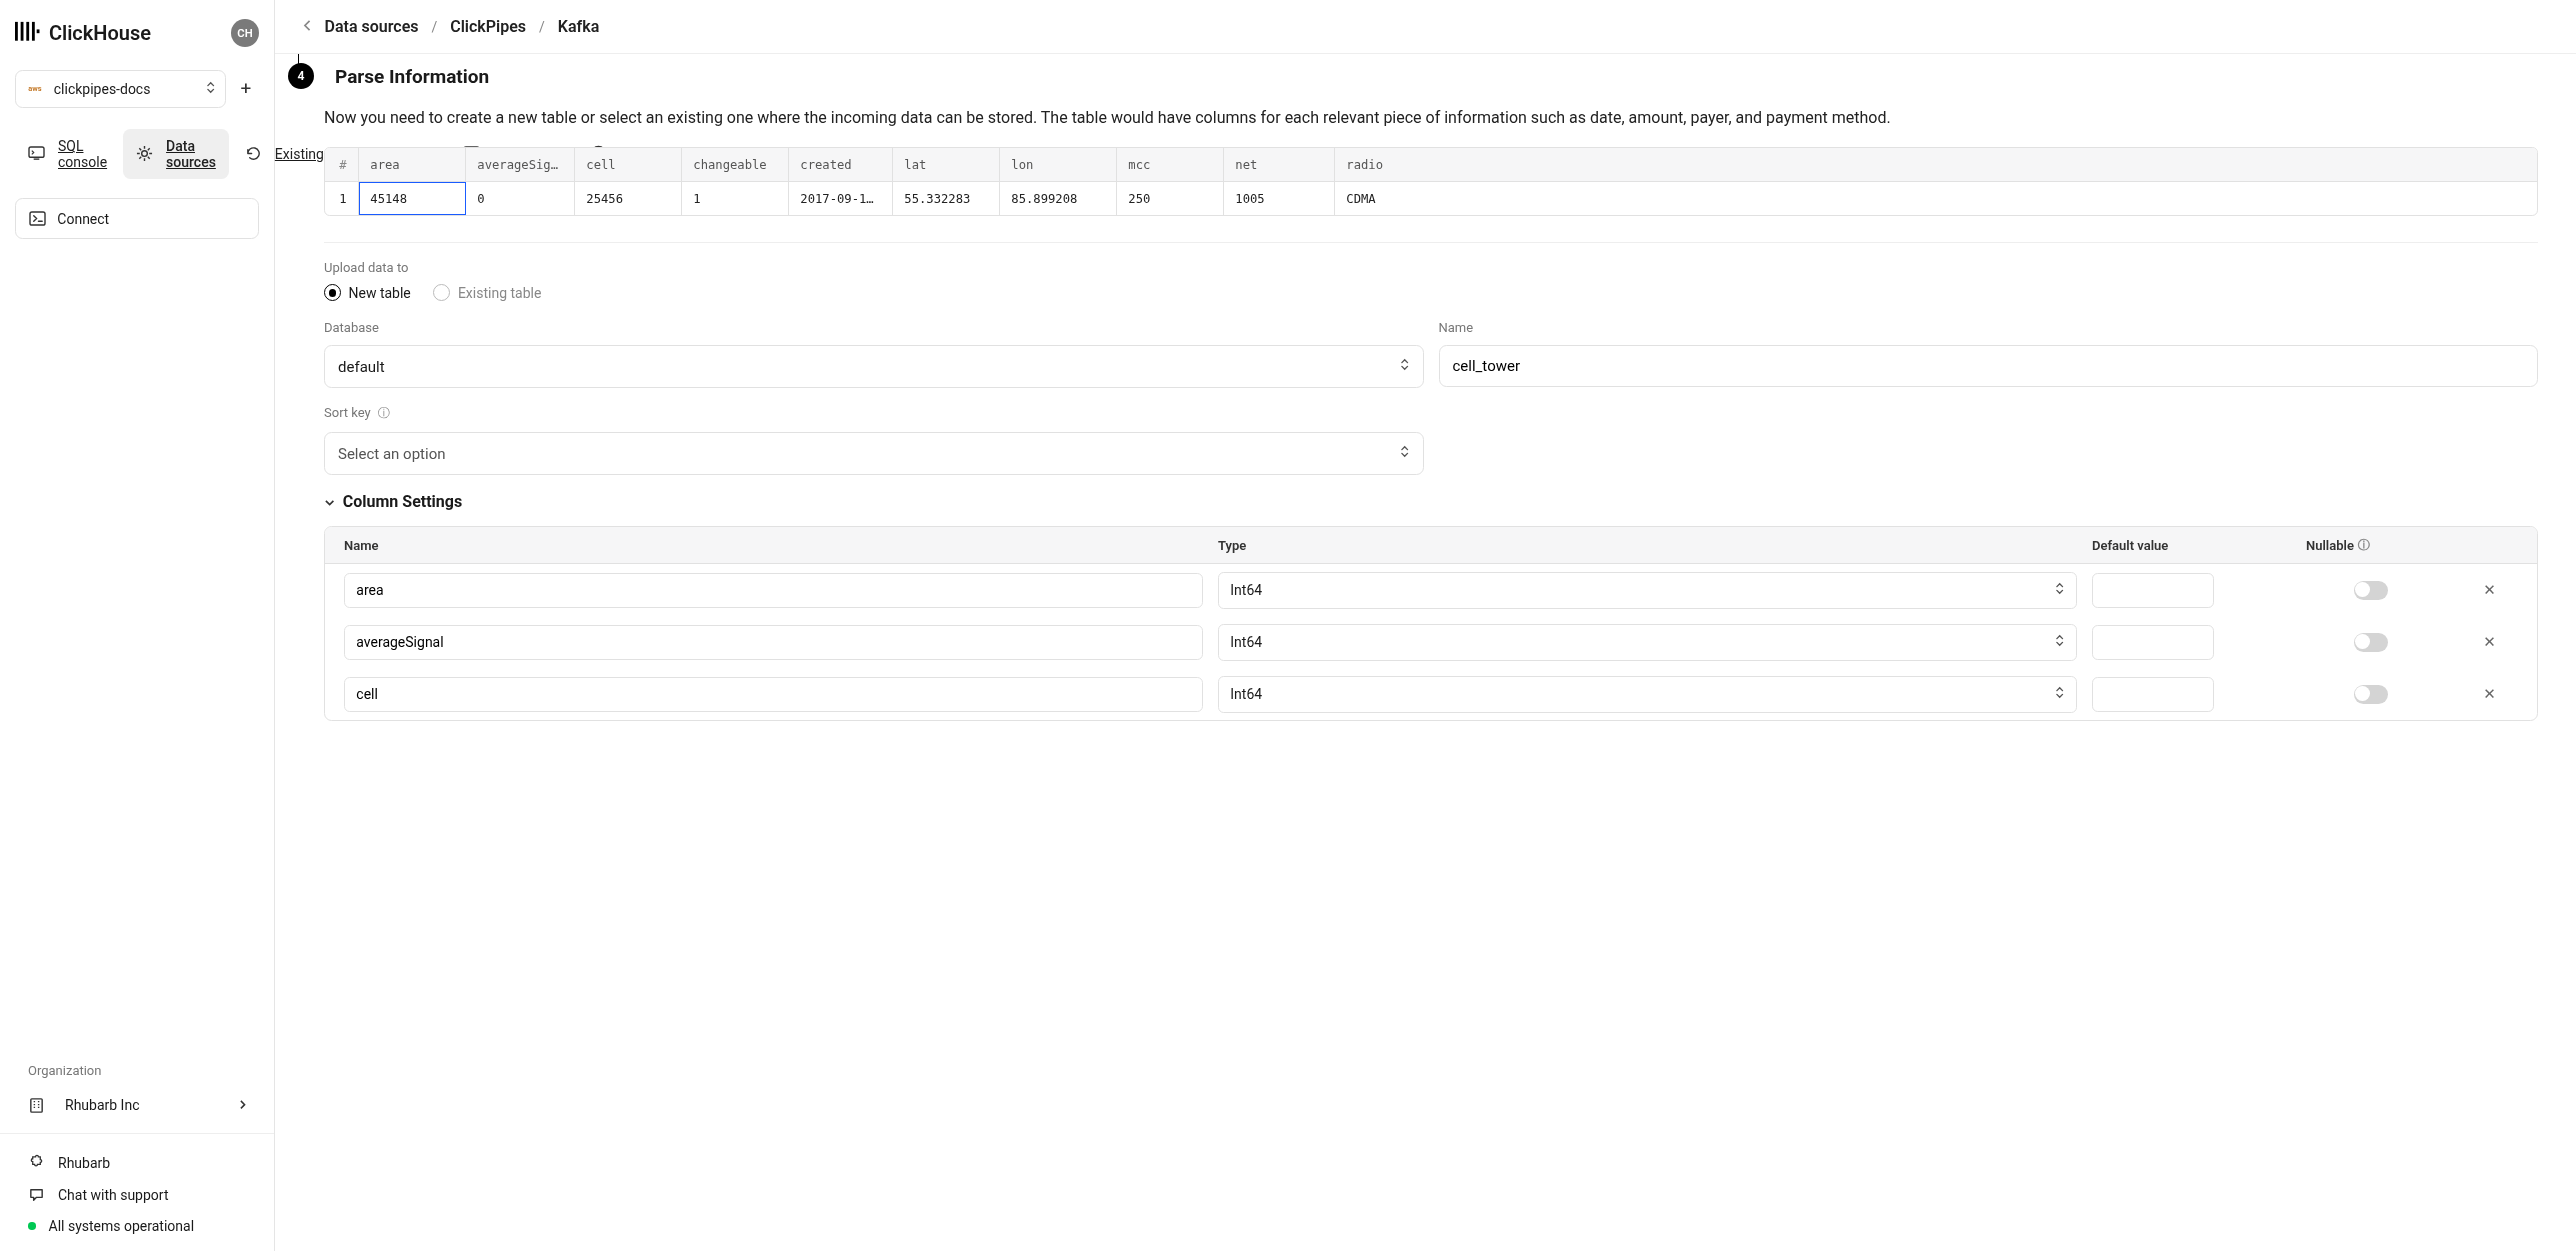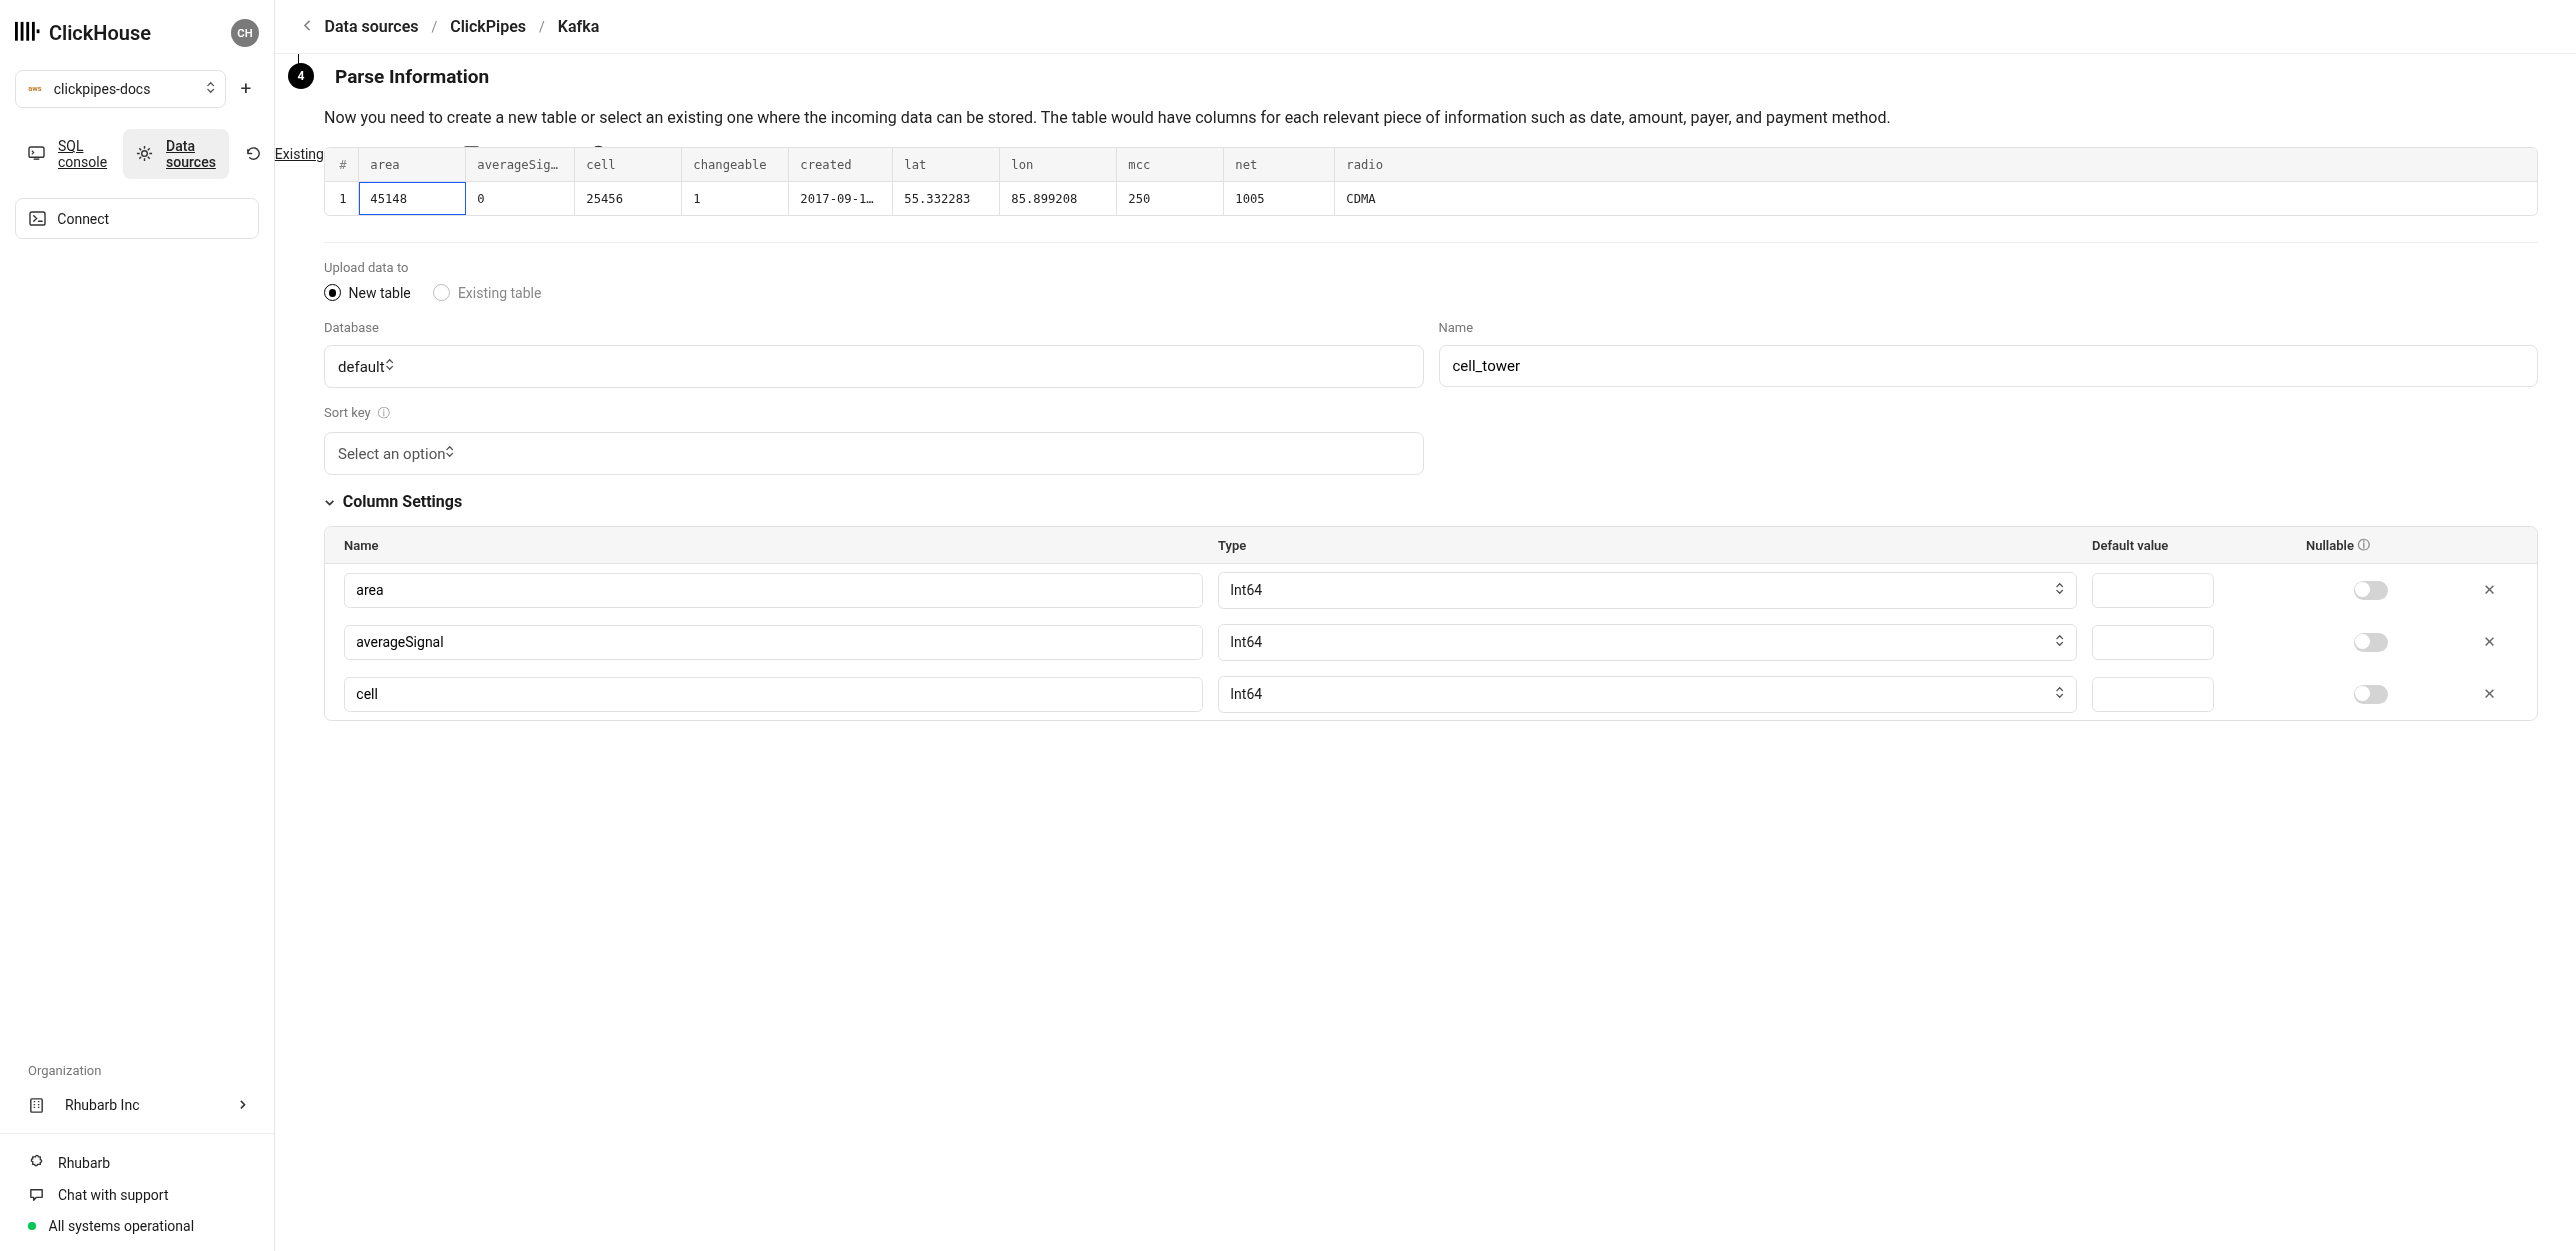--- a/index.html
+++ b/index.html
@@ -140,21 +140,21 @@
 .radio-option.unselected .radio-circle { border-color: #bbb; }
 .radio-option.unselected .radio-label { color: #888; }
 .radio-dot { width: 7.5px; height: 7.5px; border-radius: 50%; background: #000; }
 .radio-label { font-size: 14px; }
 
 .form-row { display: flex; gap: 15px; margin-bottom: 17px; }
 .form-col { flex: 1; display: flex; flex-direction: column; }
 .select-box, .text-input {
   border: 0.9px solid #e1e1e1; border-radius: 7.5px;
   padding: 11.3px 13px; font-size: 15px; display: flex;
-  align-items: center; 
+  align-items: center; justify-content: space-between;
 }
 .text-input { display: block; width: 100%; font-family: inherit; }
 .info-icon { display: inline-block; margin-left: 3.8px; color: #888; font-size: 12.2px; }
 
 .collapse-header {
   display: flex; align-items: center; gap: 7.5px;
   font-size: 16px; font-weight: 700; margin: 11.3px 0 15px 0; cursor: pointer;
 }
 .chev { font-size: 13px; color: #333; }
 

